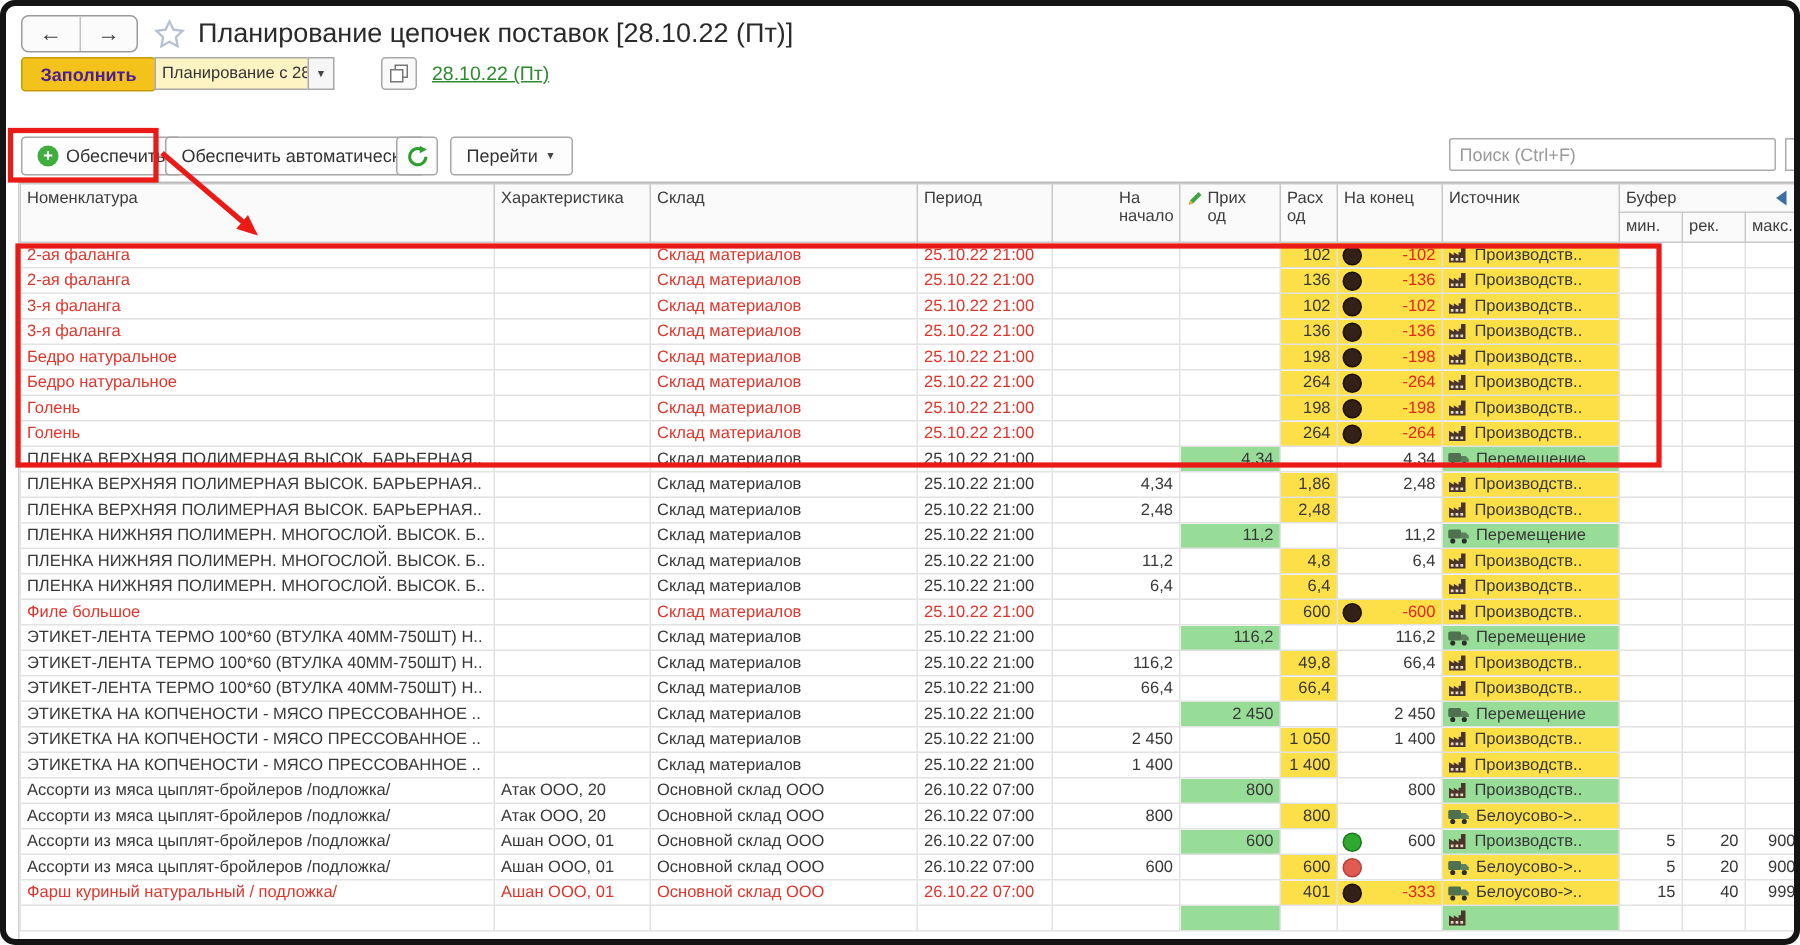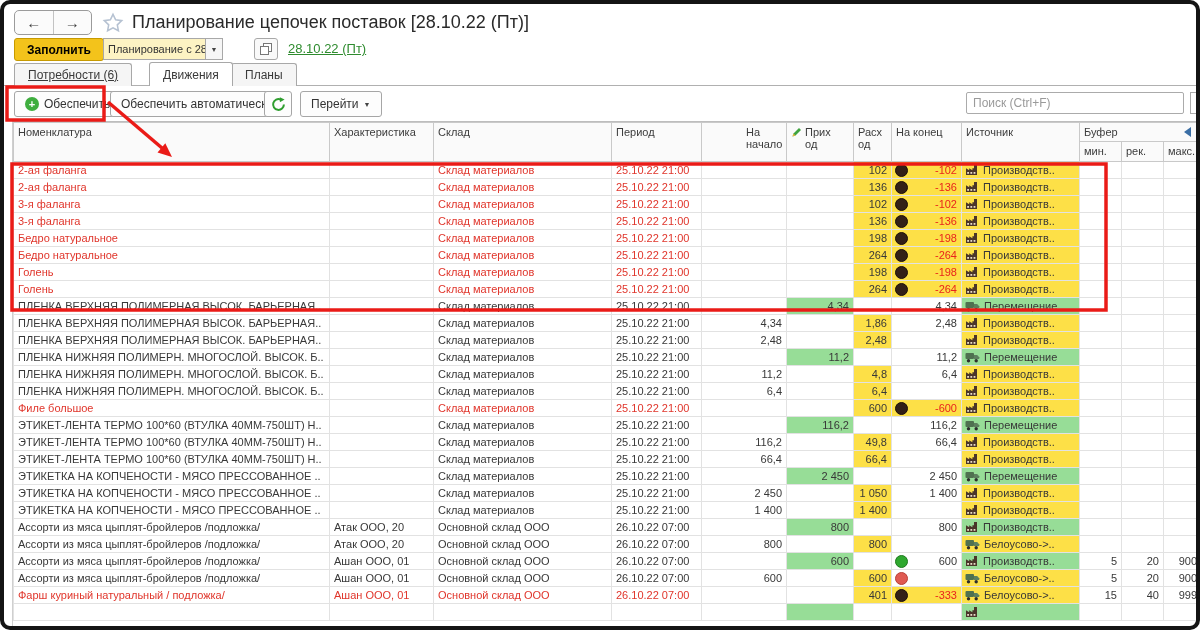--- a/index.html
+++ b/index.html
@@ -11,21 +11,21 @@
   
   .navgroup { left:10px; top:6px; width:78px; height:25px; border:1px solid #9b9b9b; border-radius:5px;
               background:#fbfbfb; display:flex; }
   .navbtn { flex:1; display:flex; align-items:center; justify-content:center; font-size:15px; color:#3c3c3c; cursor:pointer; }
   .navbtn:first-child { border-right:1px solid #c3c3c3; }
   .star { left:98px; top:8px; }
   .title { left:128px; top:8px; font-size:18px; color:#2a2a2a; white-space:nowrap; }
 
   
   .btn-yellow { left:10px; top:34px; height:23px; padding:0 12px; background:#f3c31b; border:1px solid #c79a00;
-                border-radius:3px; font-size:12px; font-weight:bold; color:#000000; display:flex; align-items:center; }
+                border-radius:3px; font-size:12px; font-weight:bold; color:#4c1d95; display:flex; align-items:center; }
   .combo { left:99px; top:34px; height:22px; display:flex; }
   .combo-input { width:102px; height:22px; background:#fdf3c3; border:1px solid #a8a8a8; border-right:none;
                  font-size:11px; color:#333; padding:0 4px; line-height:20px; white-space:nowrap; overflow:hidden; }
   .combo-btn { width:18px; height:22px; border:1px solid #a8a8a8; background:#f6f6f6; display:flex;
                align-items:center; justify-content:center; font-size:7px; color:#555; }
   .choose-btn { left:250px; top:34px; width:24px; height:22px; border:1px solid #a8a8a8; border-radius:3px;
                 background:#f9f9f9; display:flex; align-items:center; justify-content:center; }
   .date-link { left:284px; top:37px; font-size:13px; color:#2e8b2e; text-decoration:underline; }
 
   
@@ -108,31 +108,20 @@
       </div>
   </div>
   <div class="abs choose-btn">
     <svg width="14" height="14" viewBox="0 0 14 14">
       <rect x="4.5" y="1.5" width="8" height="8" fill="#fff" stroke="#777"></rect>
       <rect x="1.5" y="4.5" width="8" height="8" fill="#fff" stroke="#777"></rect>
     </svg>
   </div>
   <a class="abs date-link" href="#">28.10.22 (Пт)</a>
 
-  <div class="abs tabstrip">
-    <div class="tab underl" style="left:10px;">
-        <span>Потребности (6)</span>
-      </div>
-    <div class="tab active" style="left:145px;">
-        <span>Движения</span>
-      </div>
-    <div class="tab" style="left:227px;">
-        <span>Планы</span>
-      </div>
-  </div>
 
   <div class="abs cmd" style="left:10px;">
     <span class="plus-ic">+</span>
     <span>Обеспечить</span>
   </div>
   <div class="abs cmd" style="left:106px;">
     <span>Обеспечить автоматически</span>
   </div>
   <div class="abs cmd" style="left:260px; width:28px; padding:0; justify-content:center;">
     <svg width="15" height="15" viewBox="0 0 15 15">

